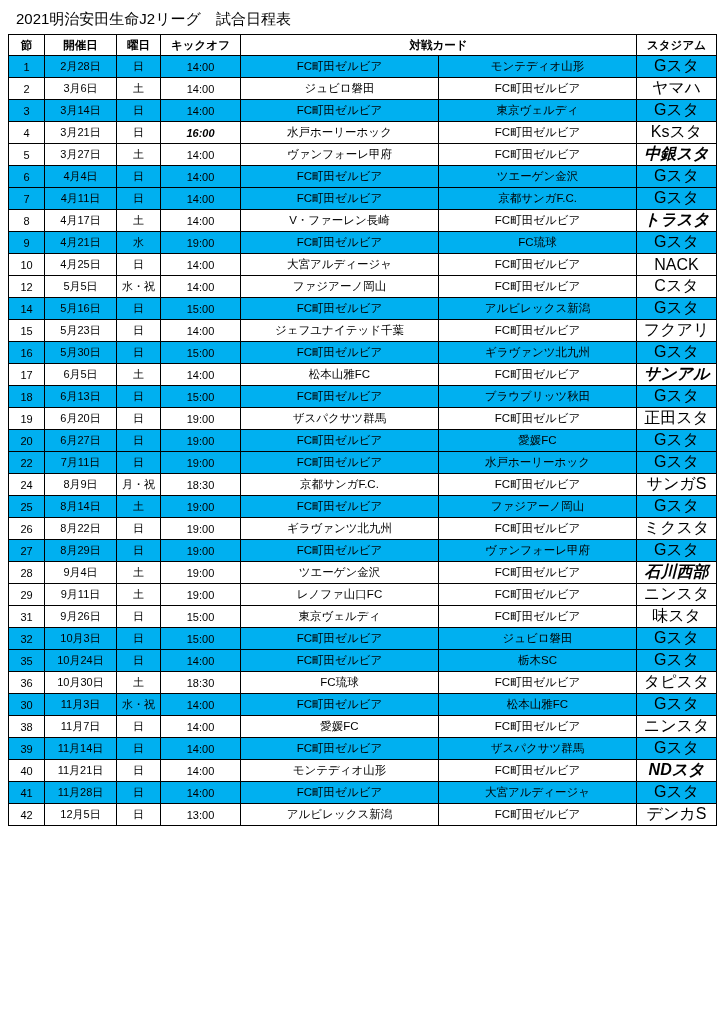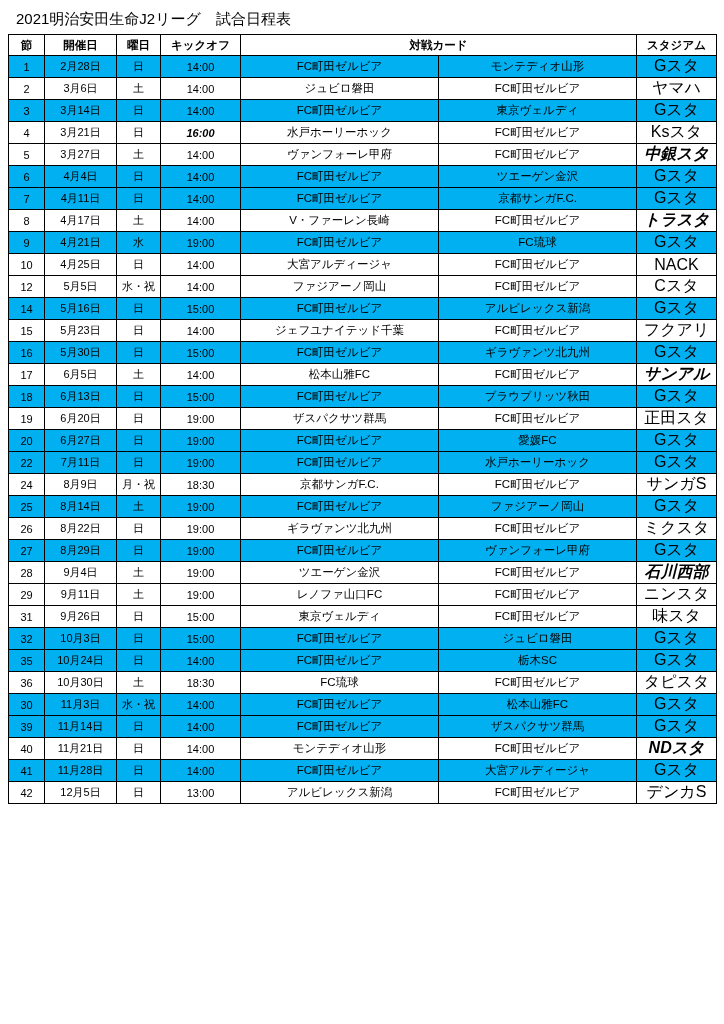--- a/index.html
+++ b/index.html
@@ -376,20 +376,29 @@
         </tr>
         <tr class="home">
           <td class="round">30</td>
           <td>11月3日</td>
           <td>水・祝</td>
           <td class="kick">14:00</td>
           <td class="matchup">FC町田ゼルビア</td>
           <td class="matchup">松本山雅FC</td>
           <td class="stadium">Gスタ</td>
         </tr>
+        <tr class="away">
+          <td class="round">38</td>
+          <td>11月7日</td>
+          <td>日</td>
+          <td class="kick">14:00</td>
+          <td class="matchup">愛媛FC</td>
+          <td class="matchup">FC町田ゼルビア</td>
+          <td class="stadium">ニンスタ</td>
+        </tr>
         <tr class="home">
           <td class="round">39</td>
           <td>11月14日</td>
           <td>日</td>
           <td class="kick">14:00</td>
           <td class="matchup">FC町田ゼルビア</td>
           <td class="matchup">ザスパクサツ群馬</td>
           <td class="stadium">Gスタ</td>
         </tr>
         <tr class="away">

